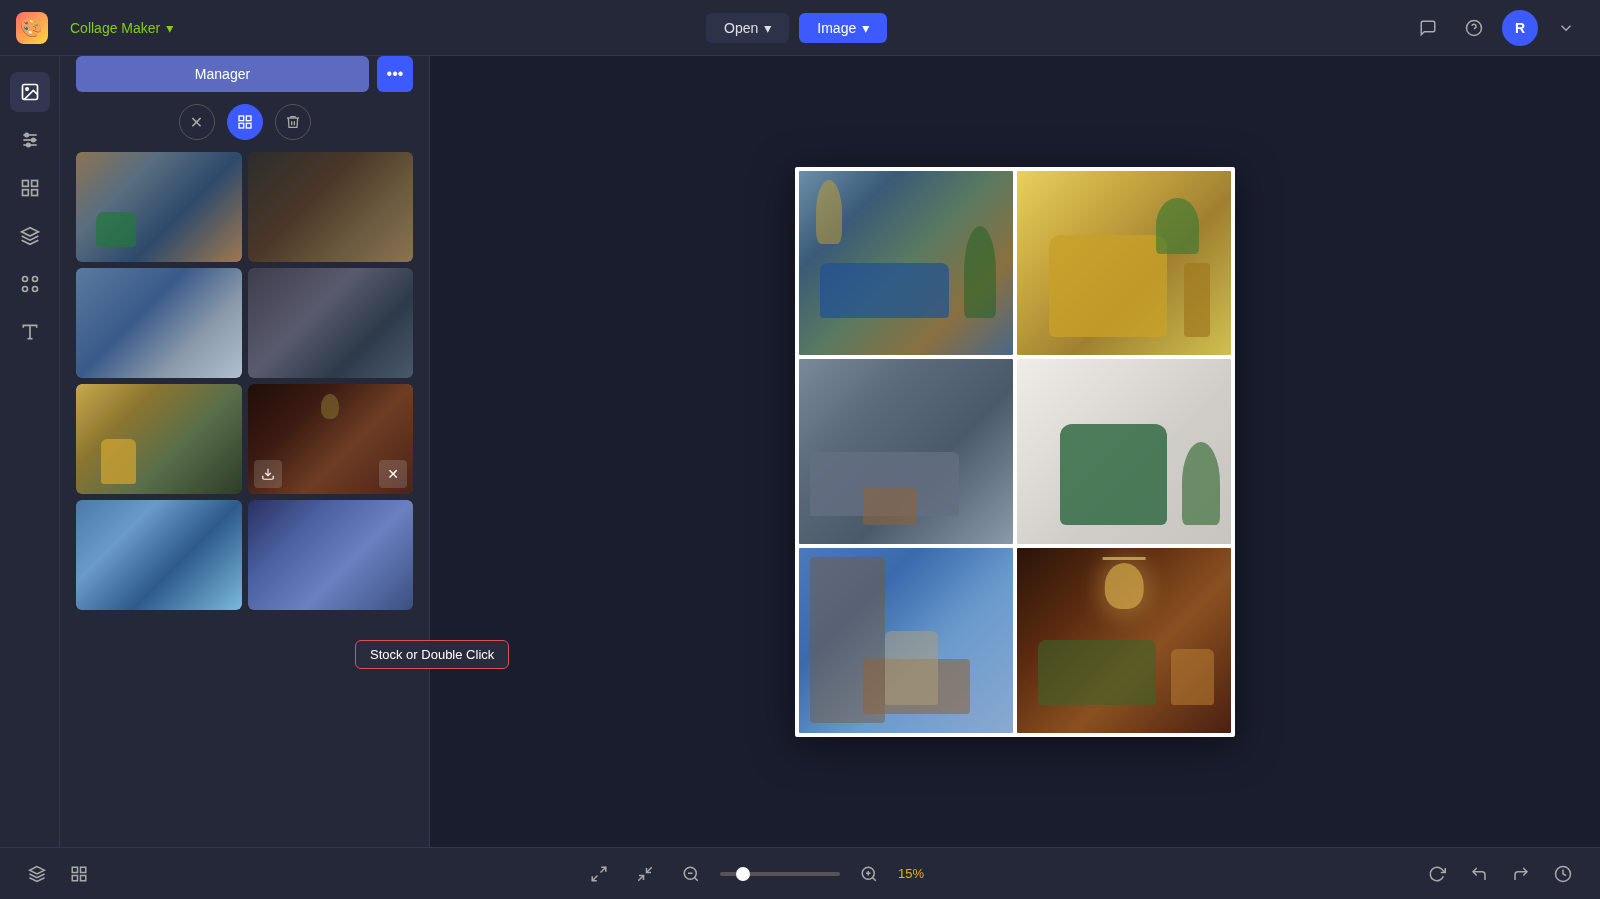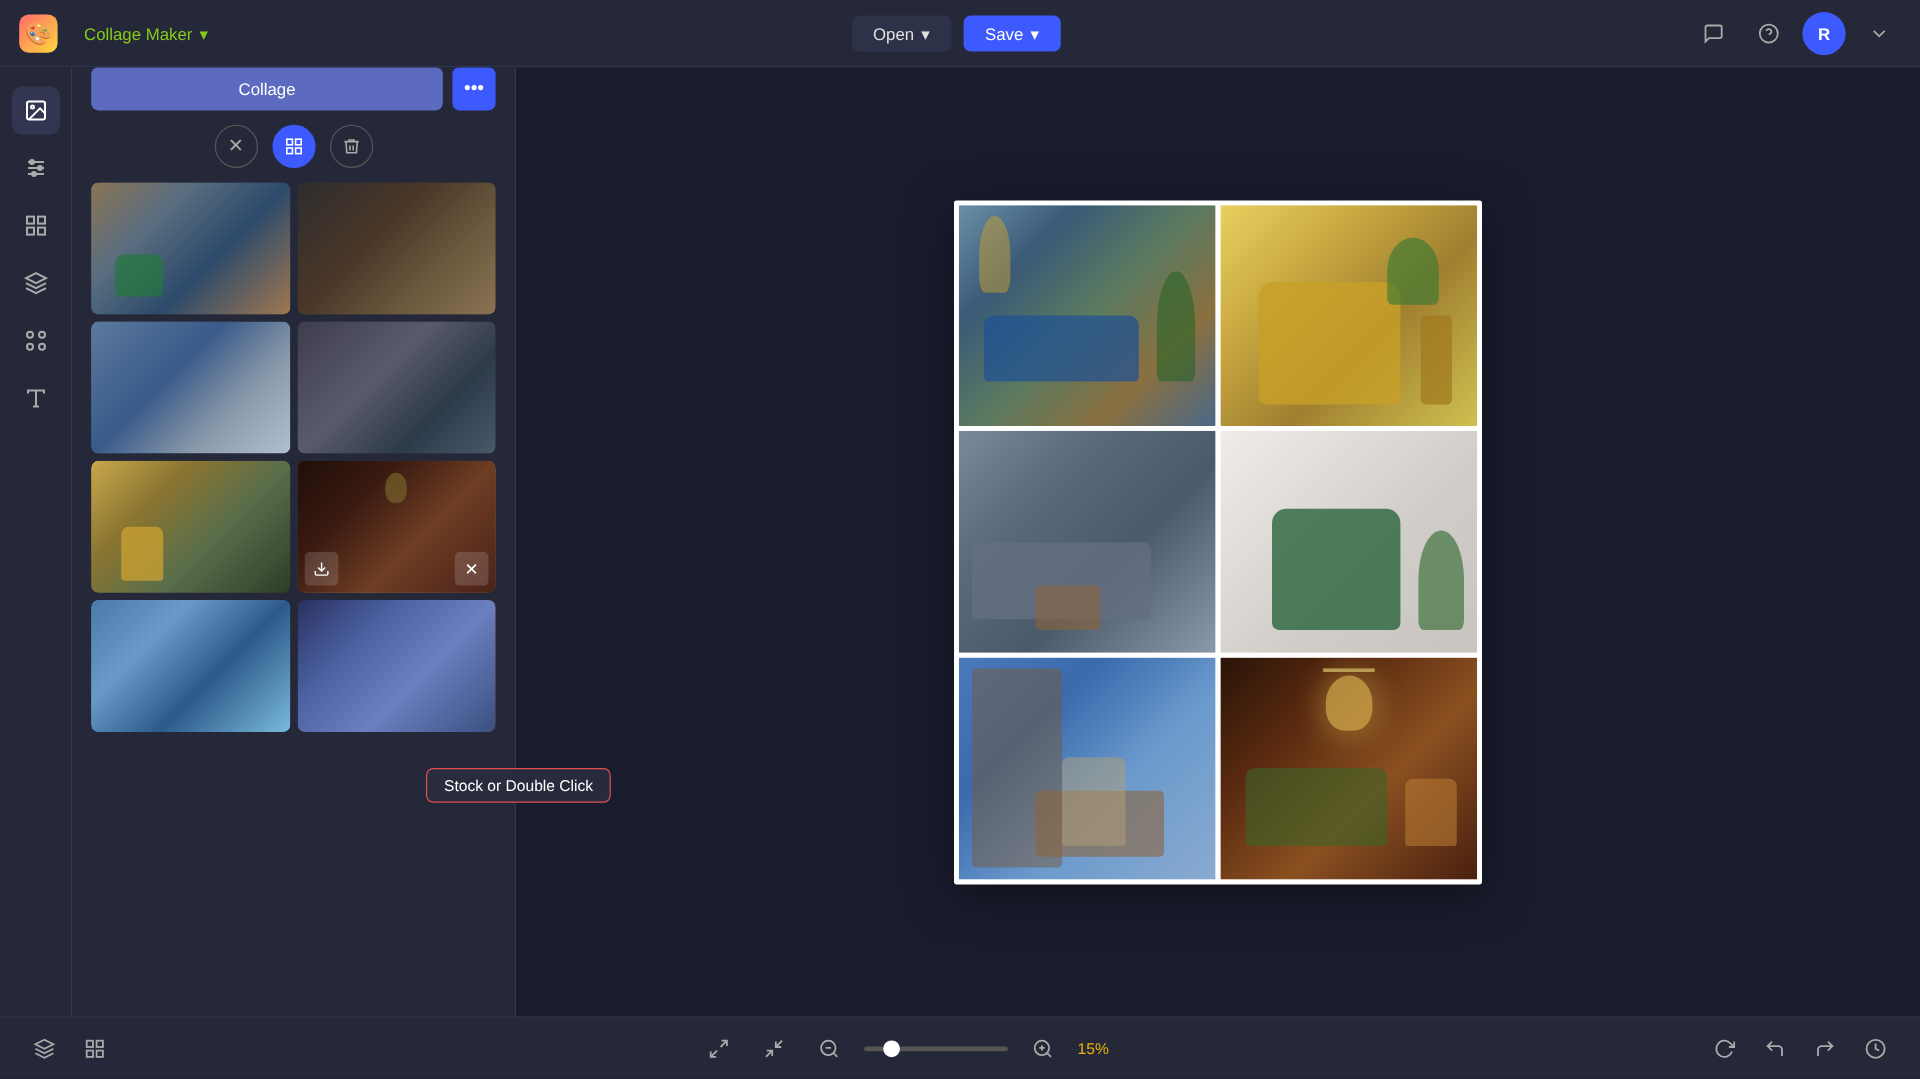--- a/index.html
+++ b/index.html
@@ -319,21 +319,21 @@
       <span>Collage Maker</span>
       <span>▾</span>
     </button>
   </div>
   <div class="topbar-center">
     <button class="btn-open">
       <span>Open</span>
       <span>▾</span>
     </button>
     <button class="btn-save">
-      <span>Save</span>
+      <span>Image</span>
       <span>▾</span>
     </button>
   </div>
   <div class="topbar-right">
     <button class="icon-btn">
       <svg width="18" height="18" viewBox="0 0 24 24" fill="none" stroke="#aaa" stroke-width="2">
           <path d="M21 15a2 2 0 0 1-2 2H7l-4 4V5a2 2 0 0 1 2-2h14a2 2 0 0 1 2 2z"></path>
         </svg>
     </button>
     <button class="icon-btn">
@@ -402,21 +402,21 @@
           <polyline points="4 7 4 4 20 4 20 7"></polyline>
           <line x1="9" y1="20" x2="15" y2="20"></line>
           <line x1="12" y1="4" x2="12" y2="20"></line>
         </svg>
     </button>
   </div>
 
   <div class="left-panel">
     <div class="panel-actions">
       <button class="btn-computer">
-        <span>Collage</span>
+        <span>Manager</span>
       </button>
       <button class="btn-more">
         <span>•••</span>
       </button>
     </div>
     <div class="toolbar-row">
       <button class="tool-btn">
         <span>✕</span>
       </button>
       <button class="tool-btn active-grid">

